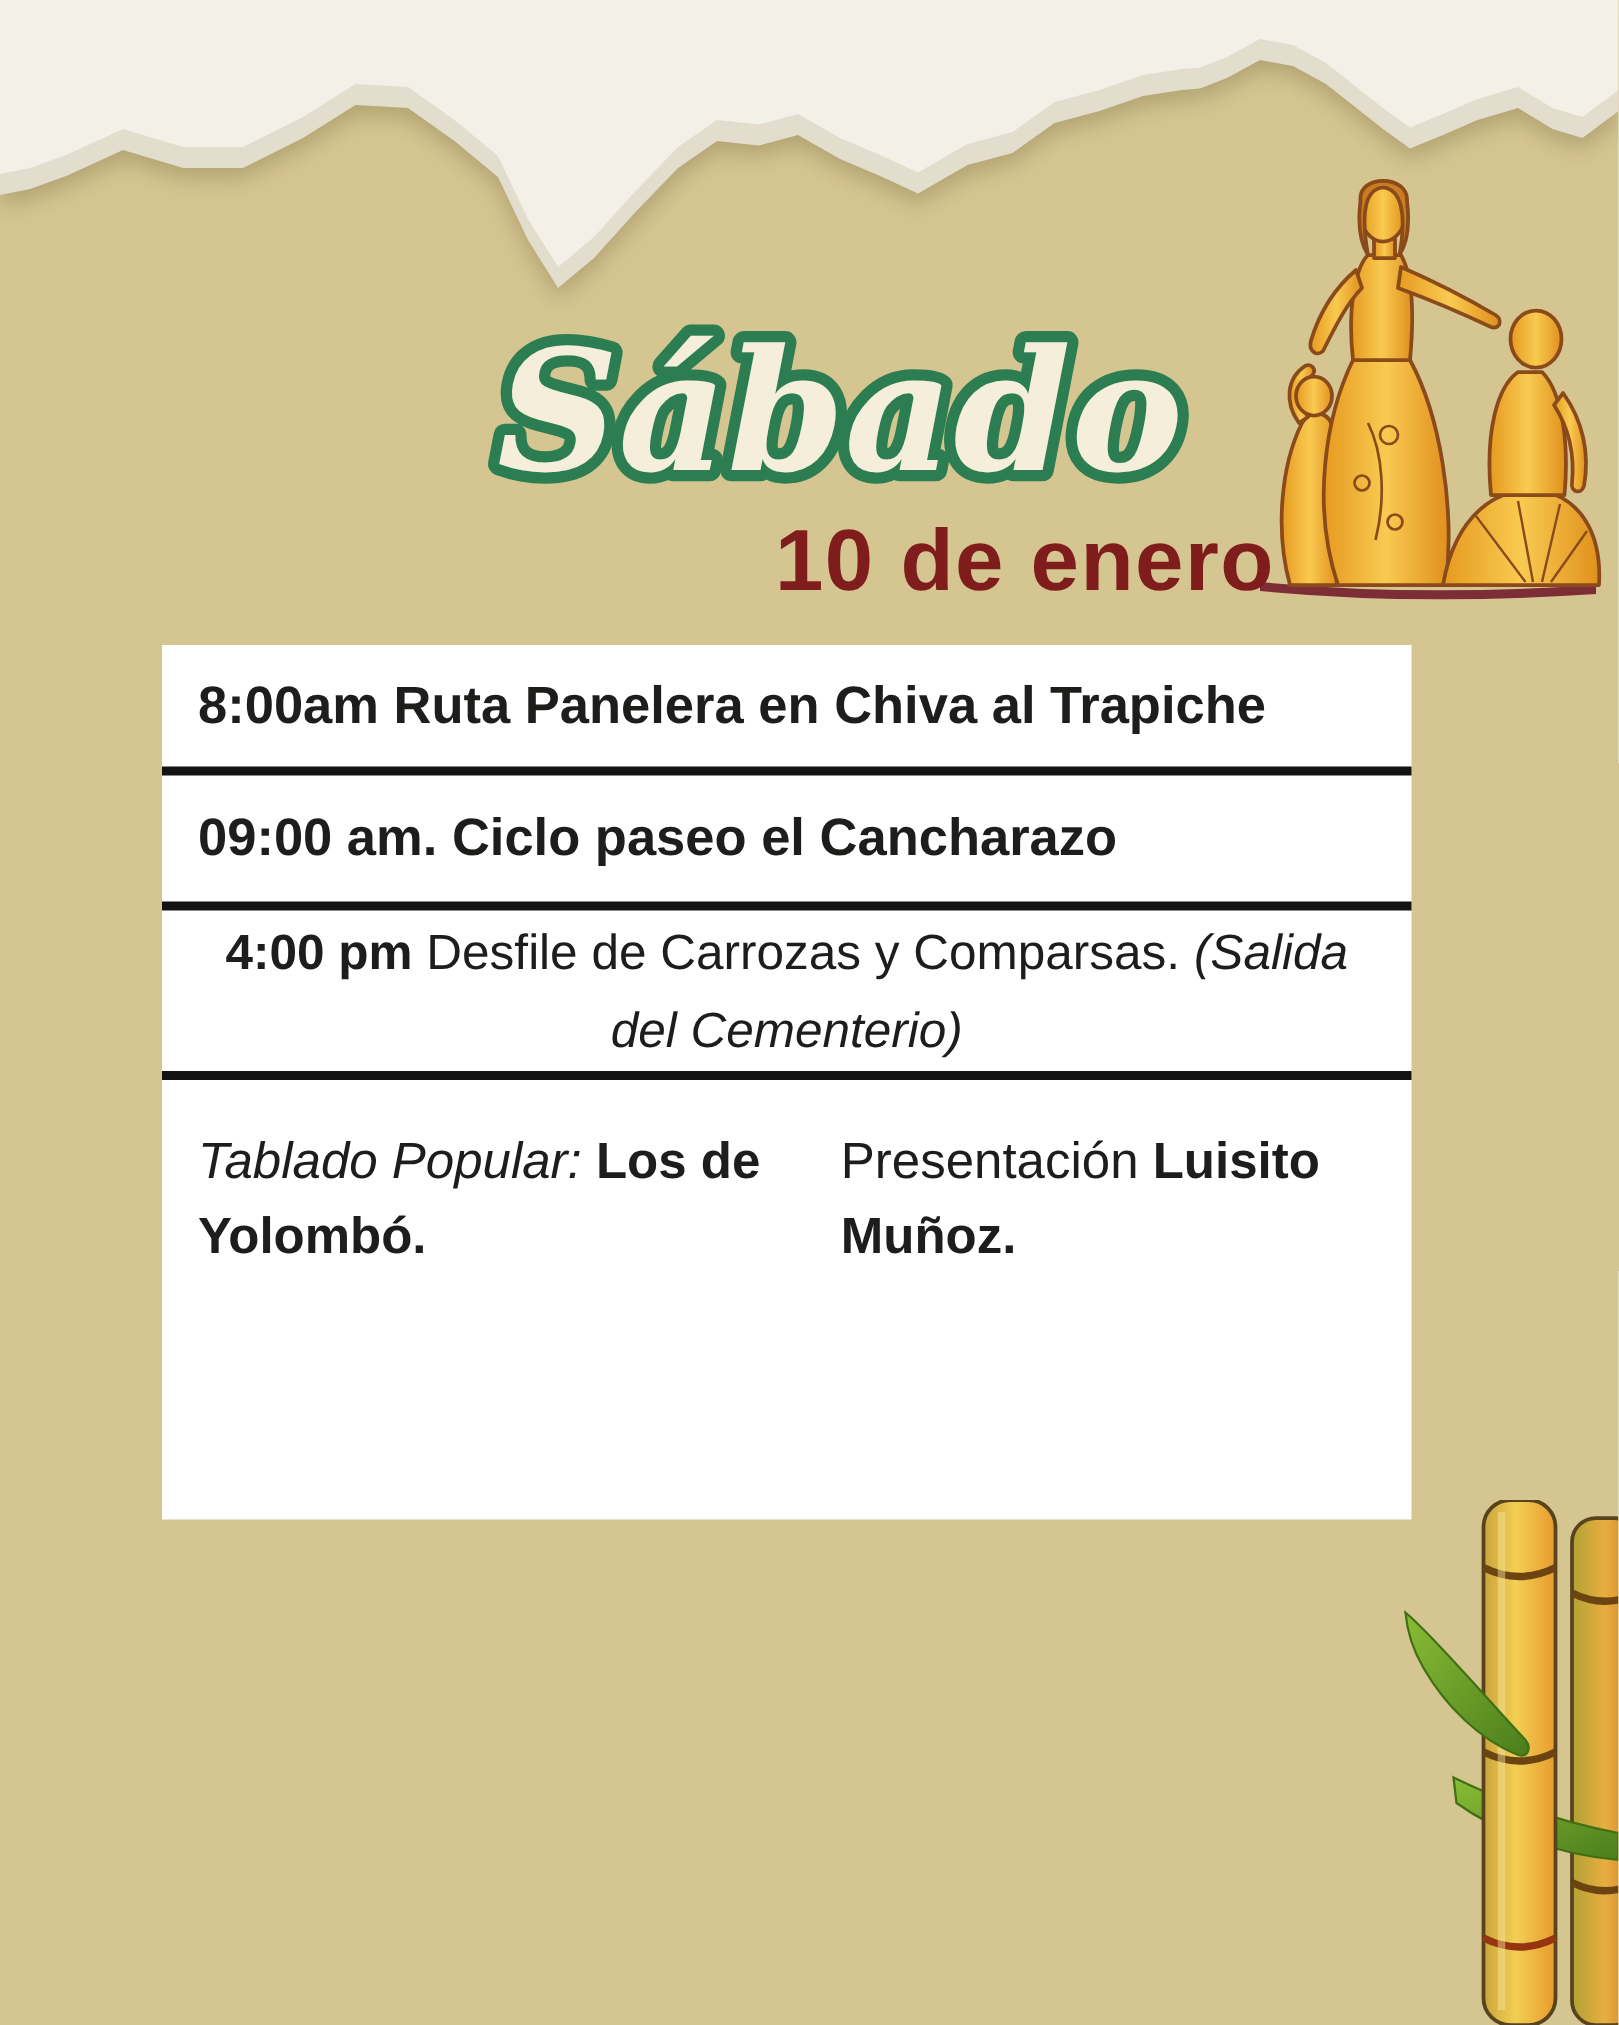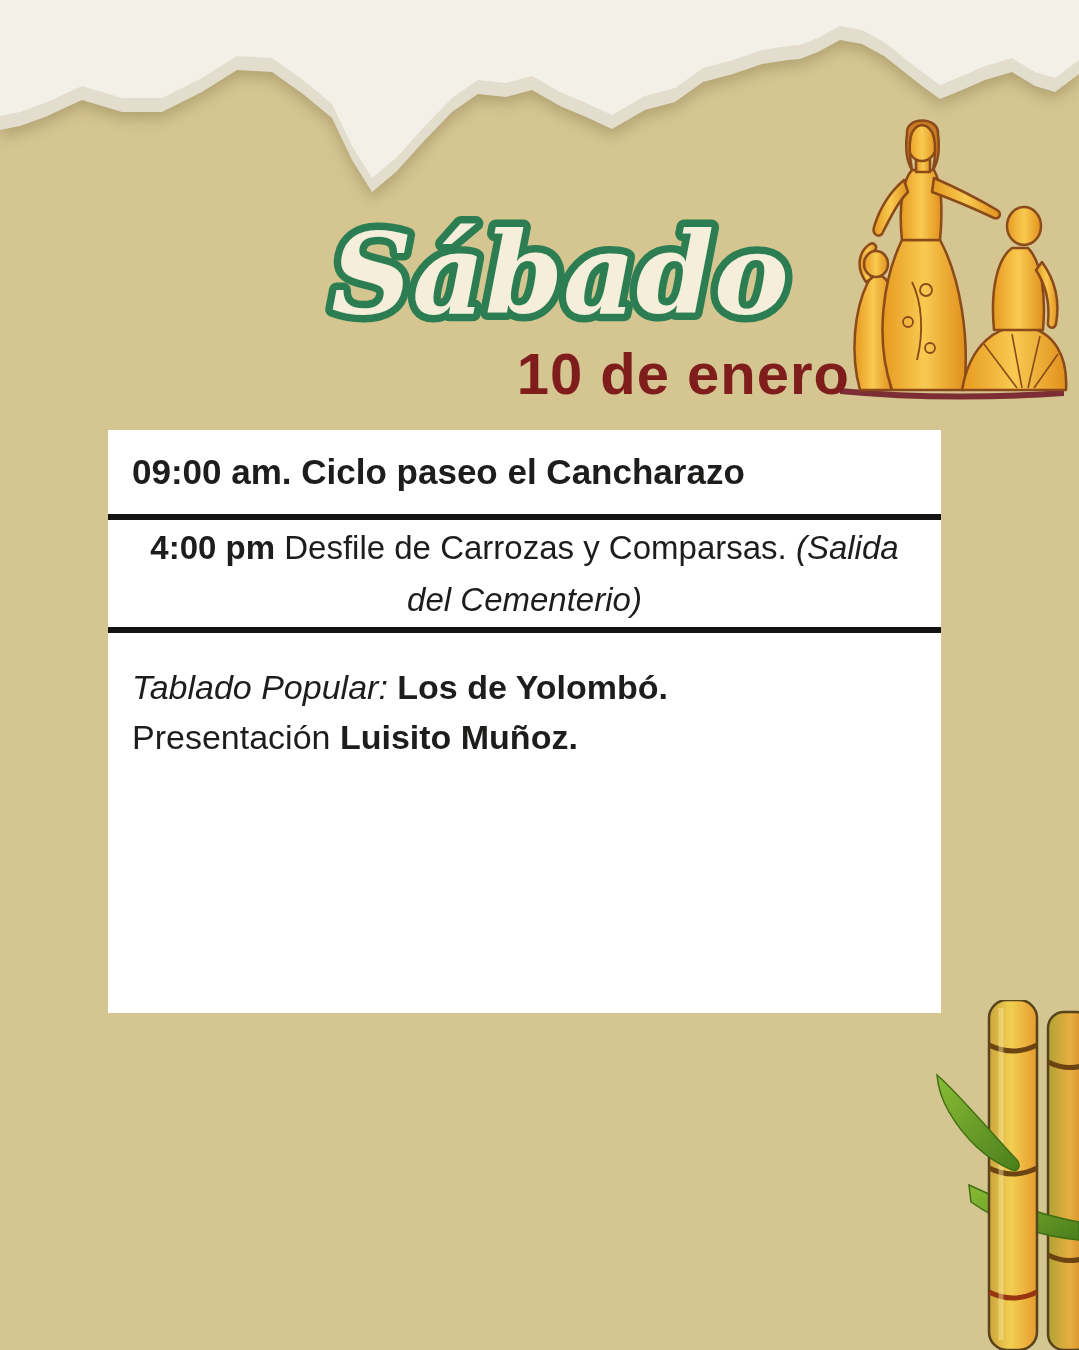--- a/index.html
+++ b/index.html
@@ -47,21 +47,21 @@
     padding:0 24px;
   }
   .row p{margin:0;font-size:35px;font-weight:400;line-height:1.3;}
   .b{font-weight:700;}
   .it{font-style:italic;}
   .r1{height:87px;}
   .r2{height:90px;}
   .r3{height:113px;justify-content:center;text-align:center;}
   .r3 p{font-size:33px;line-height:1.55;}
   .r4{height:100px;}
-  .r5{height:193px;border-bottom:none;flex-direction:column;align-items:flex-start;justify-content:flex-start;padding-top:30px;}
+  .r5{height:193px;border-bottom:none;flex-direction:row;align-items:flex-start;justify-content:flex-start;padding-top:30px;}
   .r5 p{font-size:34px;line-height:1.47;}
 
   
   .statue{position:absolute;left:812px;top:92px;width:265px;height:310px;}
   .cane{position:absolute;left:929px;top:1000px;width:150px;height:350px;}
 </style>
 </head>
 <body>
 
 <div class="poster">
@@ -118,20 +118,23 @@
 
   <div class="title-wrap">
     <svg class="title-svg" viewBox="0 0 580 150">
       <text x="290" y="116" text-anchor="middle" fill="#f4eedb" stroke="#2c7e52" stroke-width="15">Sábado</text>
     </svg>
     <div class="subtitle" style="color:#7f1d1d">10 de enero</div>
   </div>
 
   <div class="panel">
 
+    <div class="row r1">
+      <p><span class="b">8:00am</span><span class="b"> Ruta Panelera en Chiva al Trapiche</span></p>
+    </div>
 
     <div class="row r2">
       <p><span class="b">09:00 am. Ciclo paseo el Cancharazo</span></p>
     </div>
 
     <div class="row r3">
       <p><span class="b">4:00 pm</span><span> Desfile de Carrozas y Comparsas. </span><span class="it">(Salida del Cementerio)</span></p>
     </div>
 
 

